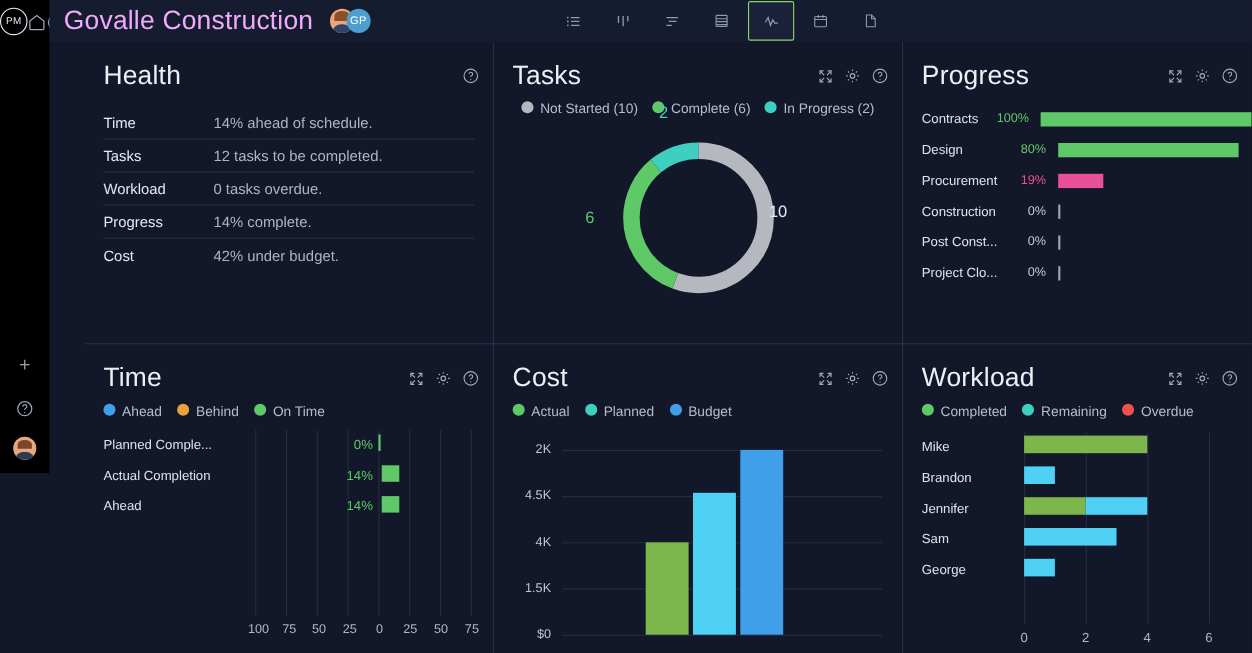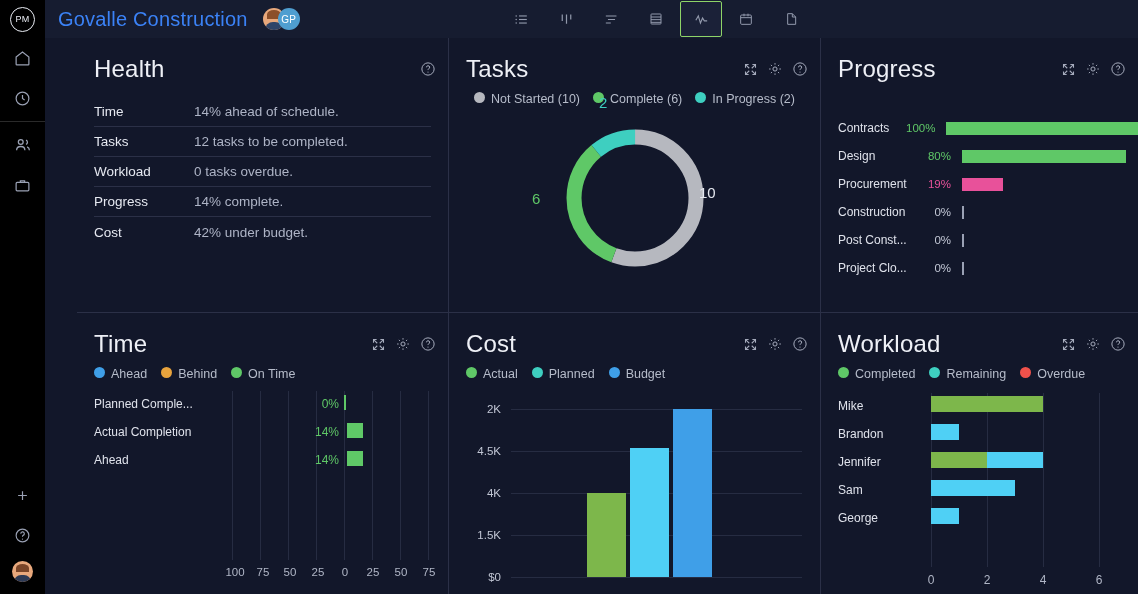--- a/index.html
+++ b/index.html
@@ -7,22 +7,22 @@
     width:1138px; height:594px;
     background:#12172a;
     font-family:"Liberation Sans", sans-serif;
     overflow:hidden;
     color:#d8dbe6;
   }
   #app { position:relative; width:1138px; height:594px; display:flex; }
 
   
   .rail {
-    width:45px; height:594px; background:#000000;
-    display:flex; flex-direction:column; align-items:center;
+    width:45px; height:430px; background:#000000;
+    display:flex; flex-direction:row; 
     flex-shrink:0; position:relative;
   }
   .rail-logo {
     width:45px; height:38px; display:flex; align-items:center; justify-content:center;
   }
   .pm-badge {
     width:25px; height:25px; border-radius:50%; border:1.5px solid #e9ecf3;
     display:flex; align-items:center; justify-content:center;
     font-size:9px; color:#e9ecf3; letter-spacing:.3px;
   }
@@ -46,21 +46,21 @@
   }
 
   
   .main { flex:1; display:flex; flex-direction:column; min-width:0; }
 
   .topbar {
     height:38px; background:#161c30; display:flex; align-items:center;
     position:relative; flex-shrink:0;
   }
   .proj-title {
-    font-size:20px; color:#3b82f6; margin-left:13px; font-weight:400;
+    font-size:24px; color:#f0abfc; margin-left:13px; font-weight:400;
     letter-spacing:.2px; white-space:nowrap;
   }
   .avatars { display:flex; align-items:center; margin-left:15px; }
   .av {
     width:22px; height:22px; border-radius:50%; position:relative;
     display:flex; align-items:center; justify-content:center;
     font-size:9px; color:#fff; overflow:hidden;
   }
   .av-photo { background:#e8a87c; }
   .av-photo::after{
@@ -126,21 +126,21 @@
     font-size:12.5px; color:#b6bcca;
   }
   .legend .li { display:flex; align-items:flex-start; gap:6px; white-space:nowrap; }
   .dot { width:11px; height:11px; border-radius:50%; display:inline-block; }
 
   
   .donut-wrap { position:relative; width:100%; height:185px; }
   .donut-label { position:absolute; font-size:15px; }
 
   
-  .prog-list { margin-top:28px; padding-left:17px; }
+  .prog-list { margin-top:8px; padding-left:17px; }
   .prow { display:flex; align-items:center; height:28px; font-size:12px; }
   .pname { width:75px; color:#dfe2eb; white-space:nowrap; overflow:hidden; text-overflow:ellipsis;}
   .ppct { width:38px; text-align:right; margin-right:11px; font-size:11.5px; }
   .pbar { height:13px; }
 
   
   .time-body { position:relative; margin-top:10px; height:195px; }
   .tgrid { position:absolute; top:0; bottom:26px; width:1px; background:#262c42; }
   .trow { position:relative; height:28px; font-size:12px; }
   .tname { position:absolute; left:17px; top:6px; color:#dfe2eb; white-space:nowrap;

